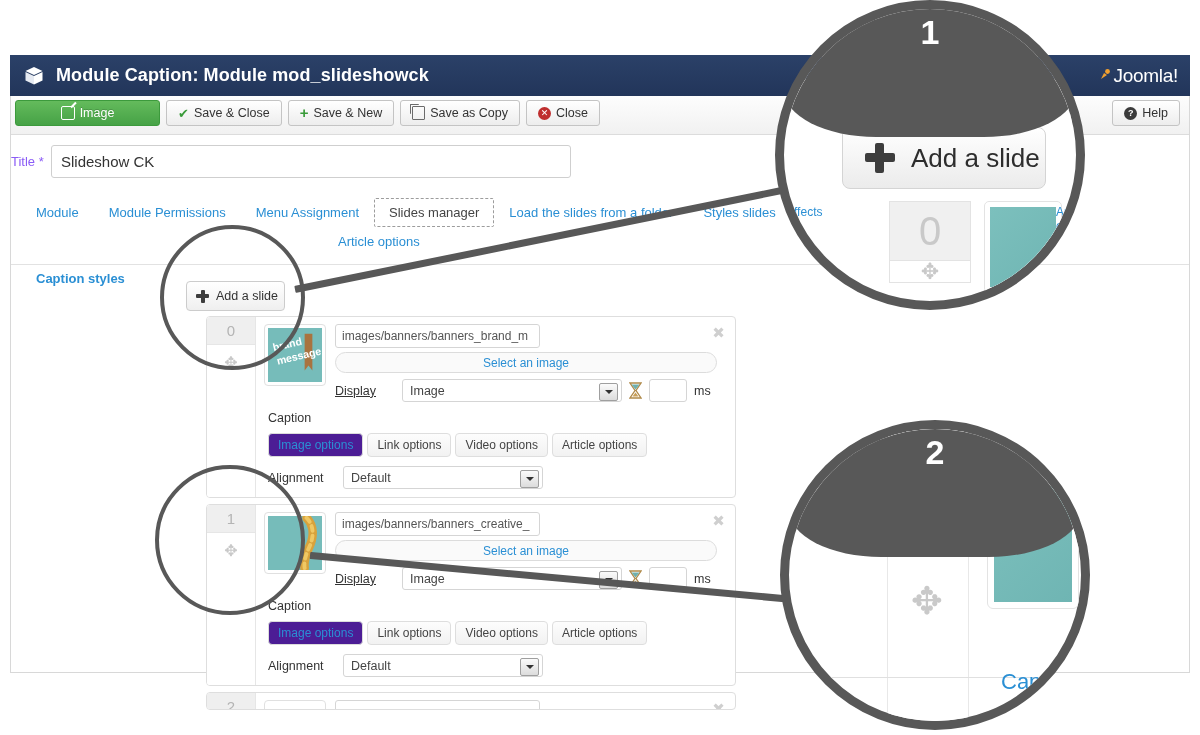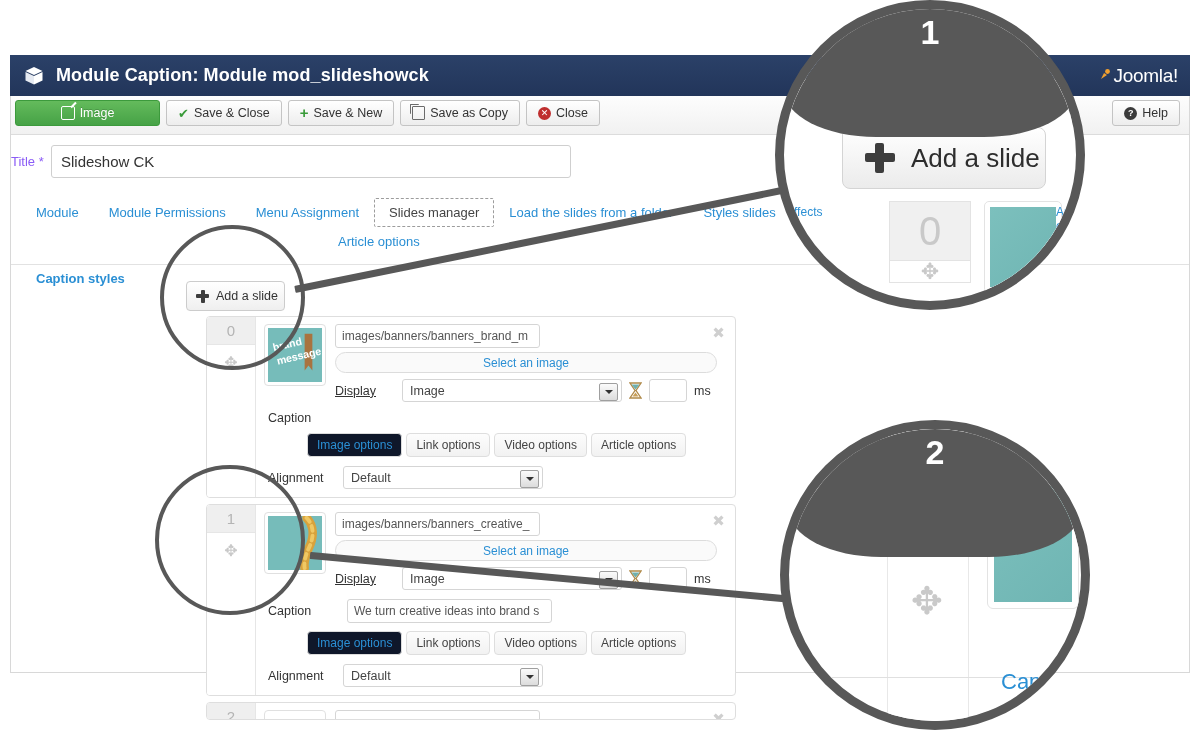--- a/index.html
+++ b/index.html
@@ -180,21 +180,21 @@
   .lbl-caption{width:72px;flex:0 0 72px;padding-left:4px;}
   .caption-input{
     width:205px;height:24px;border:1px solid #d5d5d5;border-radius:3px;background:#fff;
     font-size:12px;color:#555;padding:0 6px;box-sizing:border-box;font-family:inherit;outline:none;
   }
   .subtabs{display:flex;gap:4px;margin-top:8px;padding-left:4px;}
   .subtab{
     font-size:12px;padding:4px 9px;border:1px solid #dedede;border-radius:4px;
     background:linear-gradient(180deg,#fdfdfd 0%,#f2f2f2 100%);color:#444;cursor:pointer;white-space:nowrap;
   }
-  .subtab.active{color:#2a8fd4;background:#0f172a;border-color:#dcdcdc;margin-left:39px;}
+  .subtab.active{color:#2a8fd4;background:#4c1d95;border-color:#dcdcdc;}
   .align-row{display:flex;align-items:center;gap:7px;margin-top:9px;padding-left:4px;}
   .lbl-align{width:68px;flex:0 0 68px;}
   .sel-align{width:200px;flex:0 0 200px;}
   .row-close{
     position:absolute;right:8px;top:7px;width:17px;height:17px;color:#cfcfcf;
     font-size:15px;line-height:17px;text-align:center;cursor:pointer;user-select:none;
   }
   .slide-row.partial{height:18px;overflow:hidden;}
 
   
@@ -446,21 +446,20 @@
                   <path d="M3.5 14.5 H9.5 L6.5 10.5 Z" fill="#c9a05a"></path>
                 </svg>
               </span>
               <input class="ms-input" value="" style="">
               <span class="ms-unit">ms</span>
             </div>
           </div>
         </div>
         <div class="caption-row">
           <span class="lbl lbl-caption">Caption</span>
-          <input class="caption-input" value="We turn creative ideas into brand s" style="">
         </div>
         <div class="subtabs">
           <div class="subtab active">Image options</div>
           <div class="subtab">Link options</div>
           <div class="subtab">Video options</div>
           <div class="subtab">Article options</div>
         </div>
         <div class="align-row">
           <span class="lbl lbl-align">Alignment</span>
           <div class="sel sel-align">

